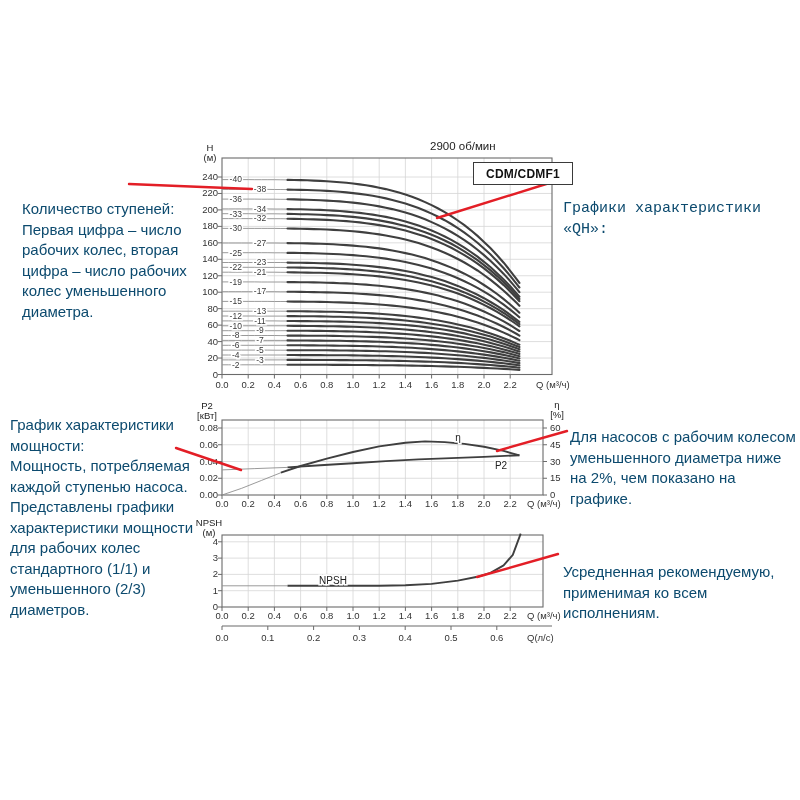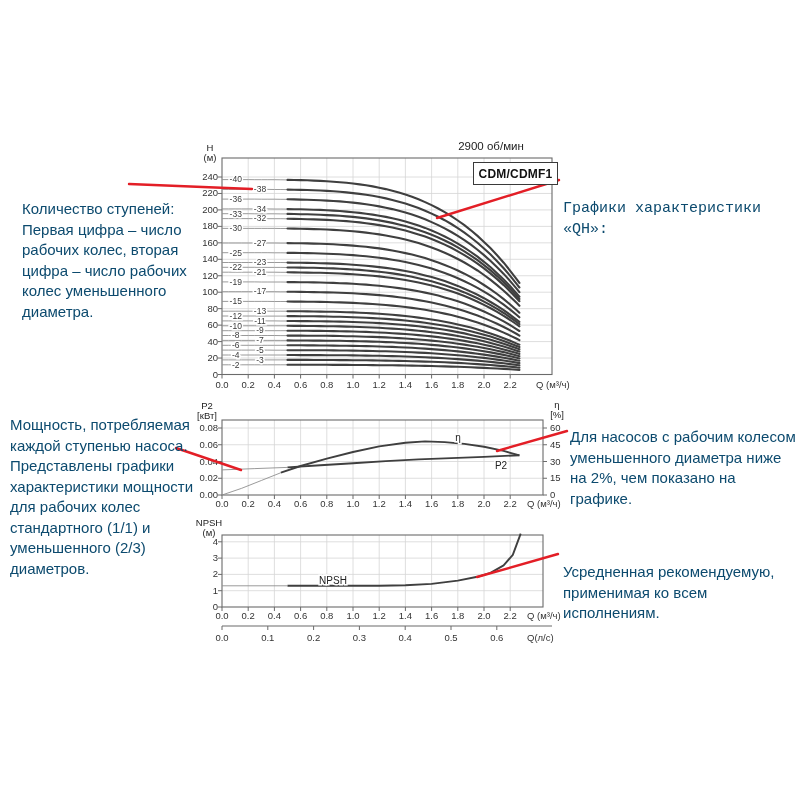--- a/index.html
+++ b/index.html
@@ -1,23 +1,23 @@
 <!DOCTYPE html>
 <html><head>
 <meta charset="utf-8">
 <style>
   html,body{margin:0;padding:0;background:#ffffff;}
   #page{position:relative;width:800px;height:800px;background:#ffffff;overflow:hidden;
         font-family:"Liberation Sans",sans-serif;color:#1c1c1c;}
   #chart-svg{position:absolute;left:0;top:0;}
   .ann{position:absolute;font-size:15px;line-height:20.5px;color:#0c4a6e;margin-top:44px;}
   .ann-line{display:block;}
-  .speed{position:absolute;left:430px;top:140px;width:122px;text-align:center;
+  .speed{position:absolute;left:430px;top:140px;width:122px;text-align:left;
          font-size:11.5px;color:#222;}
-  .modelbox{position:absolute;left:473px;top:162px;width:85px;height:23px;
+  .modelbox{position:absolute;left:473px;top:162px;width:100px;height:23px;
             border:1.5px solid #3a3a3a;background:#fff;display:flex;align-items:center;
             justify-content:center;font-size:12px;font-weight:bold;color:#111;
             letter-spacing:0.2px;box-sizing:border-box;}
   text{font-family:"Liberation Sans",sans-serif;}
   .tick{font-size:9.5px;fill:#333333;}
   .axistitle{font-size:9.5px;fill:#222222;}
   .curvelab{font-size:8.5px;fill:#3a3a3a;paint-order:stroke;stroke:#ffffff;stroke-width:3px;}
   .serieslab{font-size:10px;fill:#222222;paint-order:stroke;stroke:#ffffff;stroke-width:3px;}
 </style>
 </head>
@@ -348,20 +348,21 @@
   <div class="ann" style="left:22px;top:155px;width:186px;">
     <span class="ann-line">Количество ступеней:</span>
     <span>Первая цифра – число рабочих колес, вторая цифра – число рабочих колес уменьшенного диаметра.</span>
   </div>
 
   <div class="ann" style="left:563px;top:155px;width:238px;font-family:Liberation Mono, monospace;">
     <span class="ann-line">Графики характеристики «QH»:</span>
   </div>
 
   <div class="ann" style="left:10px;top:371px;width:198px;">
+    <span class="ann-line">График характеристики мощности:</span>
     <span>Мощность, потребляемая каждой ступенью насоса. Представлены графики характеристики мощности для рабочих колес стандартного (1/1) и уменьшенного (2/3) диаметров.</span>
   </div>
 
   <div class="ann" style="left:570px;top:383px;width:228px;">
     <span>Для насосов с рабочим колесом уменьшенного диаметра ниже на 2%, чем показано на графике.</span>
   </div>
 
   <div class="ann" style="left:563px;top:518px;width:232px;">
     <span>Усредненная рекомендуемую, применимая ко всем исполнениям.</span>
   </div>

